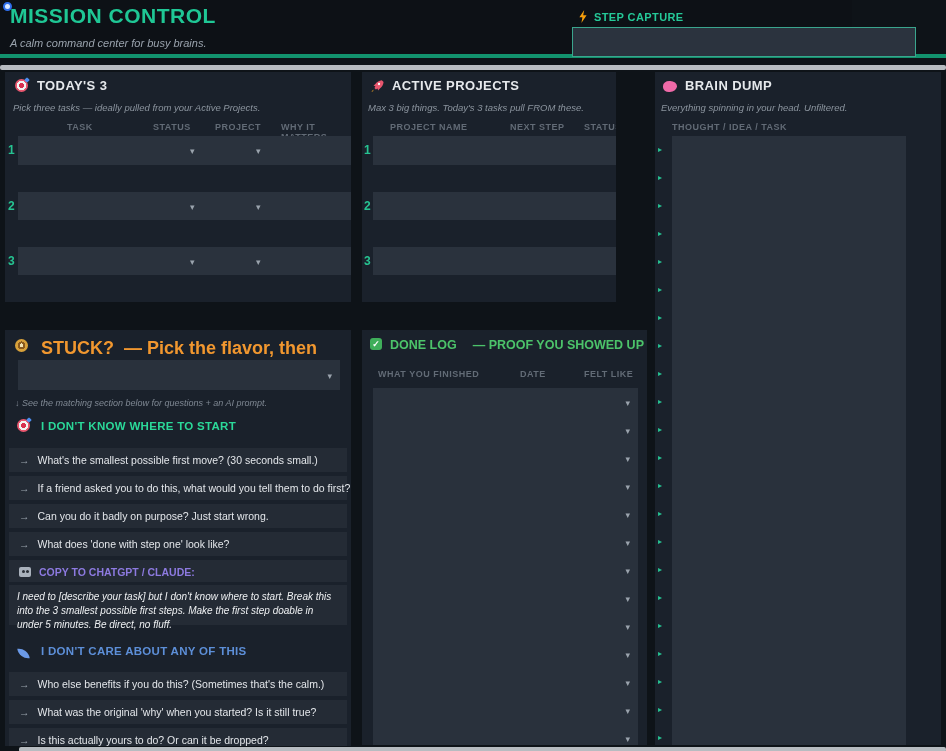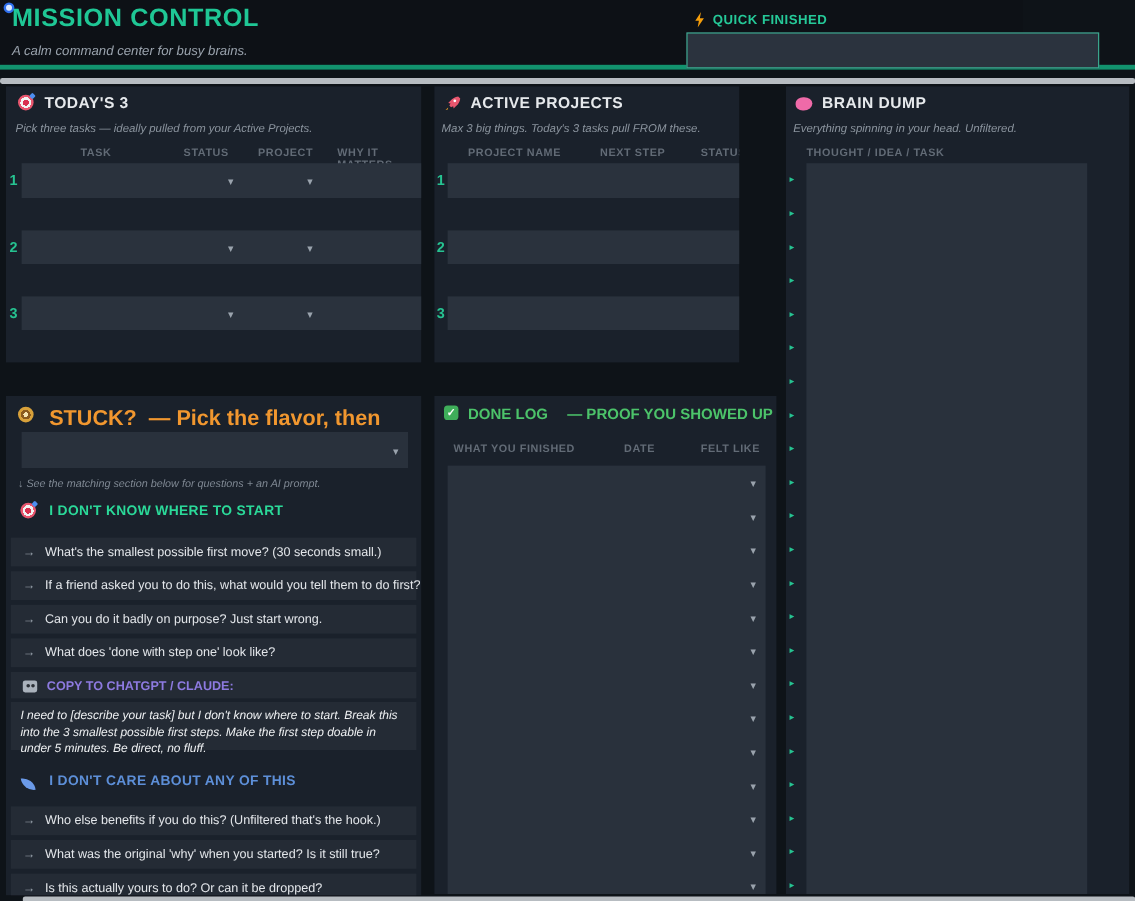--- a/index.html
+++ b/index.html
@@ -88,21 +88,21 @@
 </head>
 <body>
 
 <div class="canvas">
 
   <div class="hdr">
     <span class="blue-dot"></span>
     <div class="title">MISSION CONTROL</div>
     <div class="tagline">A calm command center for busy brains.</div>
     <span class="bolt"></span>
-    <div class="qc-label">QUICK FINISHED</div>
+    <div class="qc-label">STEP CAPTURE</div>
     <div class="qc-input"></div>
   </div>
   <div class="teal-rule"></div>
   <div class="hbar top"></div>
 
   <section class="panel p-today">
     <span class="icon i-target" style="left:10px; top:7px;"></span>
     <div class="sec-title" style="left:32px; top:6px;">TODAY'S 3</div>
     <div class="sec-sub" style="left:8px; top:30px;">Pick three tasks — ideally pulled from your Active Projects.</div>
     <div class="colhead" style="left:62px;  top:50px;">TASK</div>
@@ -131,21 +131,21 @@
     <span class="icon i-rocket" style="left:8px; top:7px;">
       <svg viewBox="0 0 16 16">
           <path d="M13.5 1.5c-3 .3-5.6 1.8-7.4 4.2L4 7.8l2.2.5-1.1 2 1.6 1.6 2-1.1.5 2.2 2.1-2.1c2.4-1.8 3.9-4.4 4.2-7.4z" fill="#e8566e"></path>
           <circle cx="10.3" cy="5.7" r="1.3" fill="#fff"></circle>
           <path d="M3.5 12.5l-2 2 2-.5.5-2z" fill="#f5a623"></path>
         </svg>
     </span>
     <div class="sec-title" style="left:30px; top:6px;">ACTIVE PROJECTS</div>
     <div class="sec-sub" style="left:6px; top:30px;">Max 3 big things. Today's 3 tasks pull FROM these.</div>
     <div class="colhead" style="left:28px;  top:50px;">PROJECT NAME</div>
-    <div class="colhead" style="left:138px; top:50px;">NEXT STEP</div>
+    <div class="colhead" style="left:148px; top:50px;">NEXT STEP</div>
     <div class="colhead" style="left:222px; top:50px;">STATUS</div>
 
     <div class="rownum" style="left:2px; top:71px;">1</div>
     <div class="band" style="left:11px; top:64px; width:265px; height:29px;">
       <span class="caret" style="right:9px; top:10px;">▾</span>
     </div>
     <div class="rownum" style="left:2px; top:127px;">2</div>
     <div class="band" style="left:11px; top:120px; width:265px; height:28px;">
       <span class="caret" style="right:9px; top:10px;">▾</span>
     </div>
@@ -257,21 +257,21 @@
     </div>
     <div class="ai-label" style="top:230px;">
       <span class="icon i-robot"></span>
       <span class="txt">COPY TO CHATGPT / CLAUDE:</span>
     </div>
     <div class="ai-prompt" style="top:255px;">I need to [describe your task] but I don't know where to start. Break this into the 3 smallest possible first steps. Make the first step doable in under 5 minutes. Be direct, no fluff.</div>
 
     <span class="icon i-feather" style="left:13px; top:316px;"></span>
     <div class="ghead blue" style="top:315px;">I DON'T CARE ABOUT ANY OF THIS</div>
     <div class="prompt" style="top:342px;">
-      <span class="arr">→</span><span>Who else benefits if you do this? (Unfiltered that's the hook.)</span>
+      <span class="arr">→</span><span>Who else benefits if you do this? (Sometimes that's the calm.)</span>
     </div>
     <div class="prompt" style="top:398px;">
       <span class="arr">→</span><span>Is this actually yours to do? Or can it be dropped?</span>
     </div>
     <div class="prompt" style="top:370px;">
       <span class="arr">→</span><span>What was the original 'why' when you started? Is it still true?</span>
     </div>
   </section>
 
   <section class="panel p-done">

